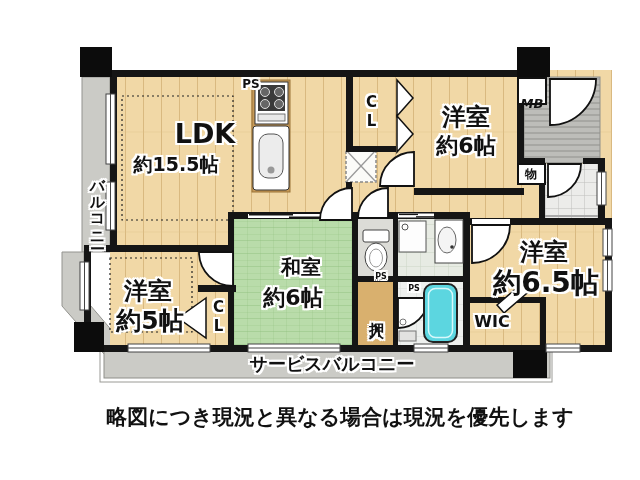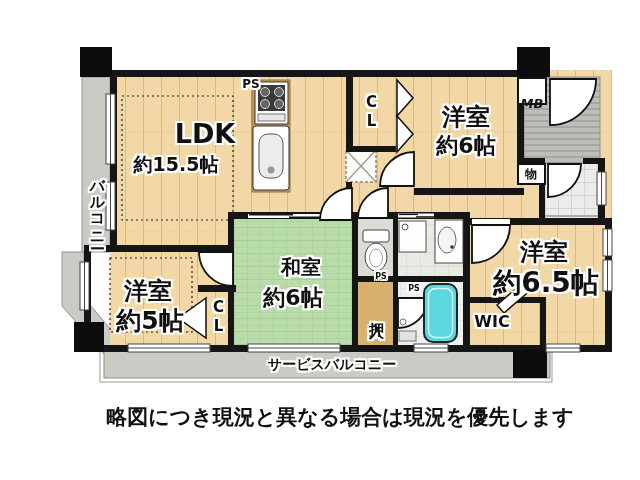--- a/index.html
+++ b/index.html
@@ -226,21 +226,21 @@
   <div class="lbl" style="left:148px;top:291px;font-size:24px;">洋室</div>
   <div class="lbl" style="left:150px;top:320px;font-size:25px;">約5帖</div>
 
   <div class="lbl" style="left:544px;top:252px;font-size:24px;">洋室</div>
   <div class="lbl" style="left:546px;top:283px;font-size:28px;">約6.5帖</div>
 
   <div class="lbl" style="left:293px;top:267px;font-size:20px;margin-left:8px;">和室</div>
   <div class="lbl" style="left:293px;top:298px;font-size:22px;">約6帖</div>
 
   <div class="lbl vert" style="left:97px;top:205px;font-size:15px;">バルコニー</div>
-  <div class="lbl" style="left:332px;top:364px;font-size:14px;">サービスバルコニー</div>
+  <div class="lbl" style="left:332px;top:364px;font-size:18px;">サービスバルコニー</div>
 
   <div class="lbl vert" style="left:371px;top:112px;font-size:15px;">CL</div>
   <div class="lbl vert" style="left:218px;top:317px;font-size:15px;">CL</div>
 
   <div class="lbl" style="left:532px;top:103px;font-size:13px;text-shadow:none;font-style:italic;">MB</div>
   <div class="lbl" style="left:531px;top:174px;font-size:12px;text-shadow:none;">物</div>
 
   <div class="lbl vert" style="left:376px;top:311px;font-size:15px;">押入</div>
   <div class="lbl" style="left:492px;top:322px;font-size:16px;">WIC</div>
 

